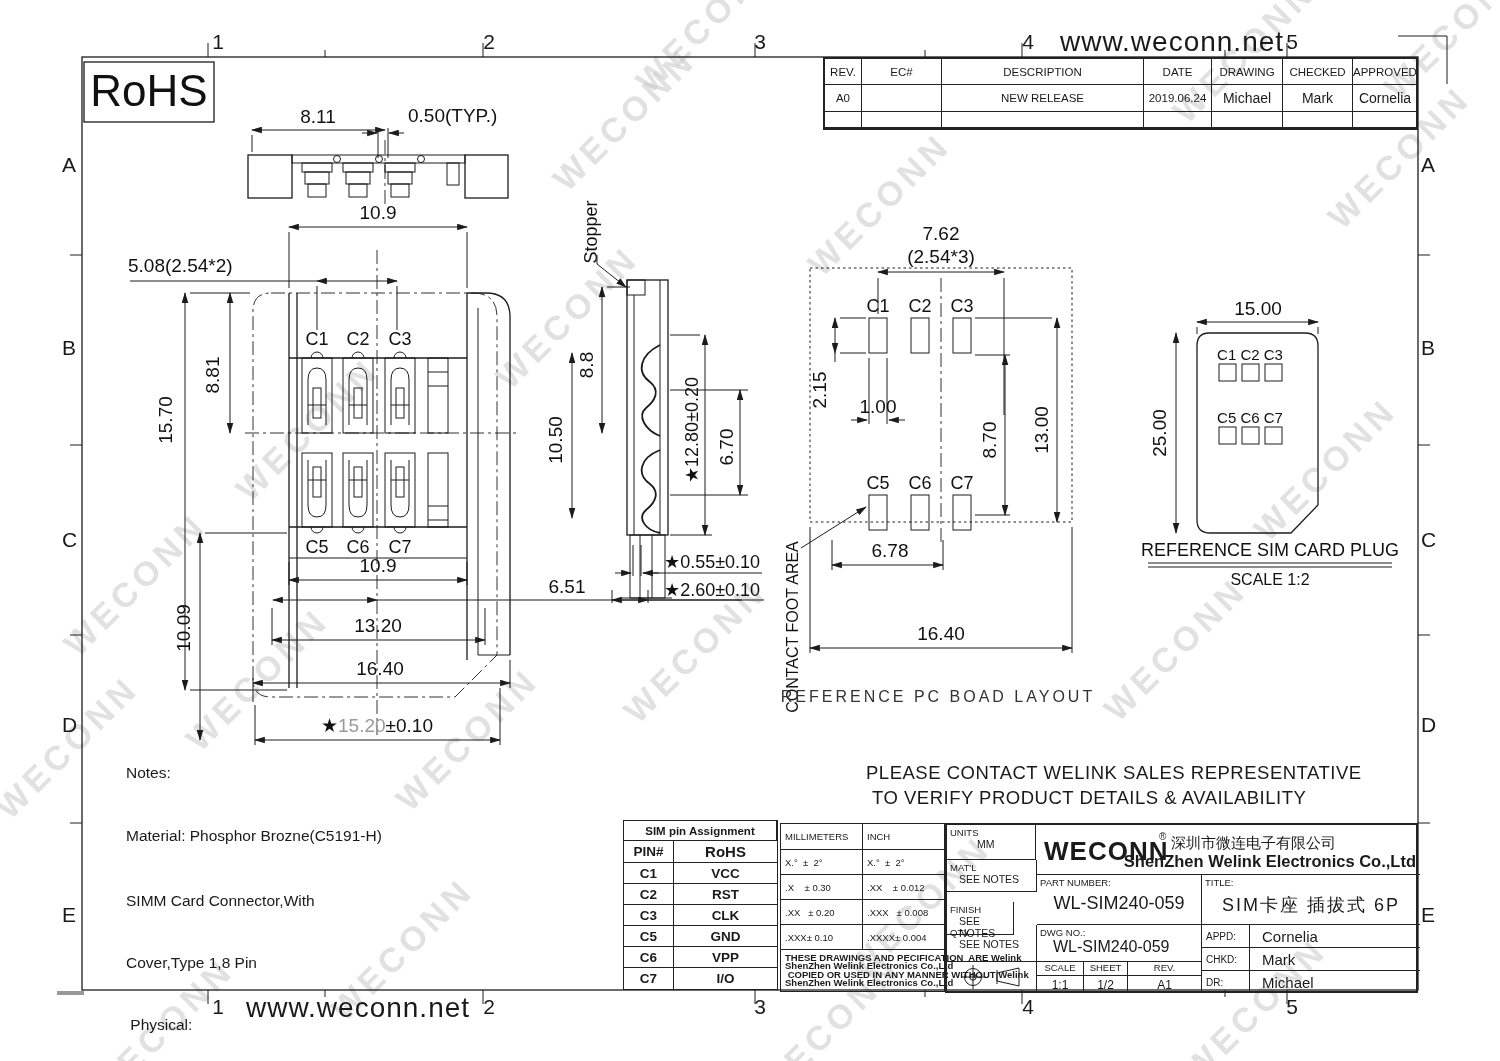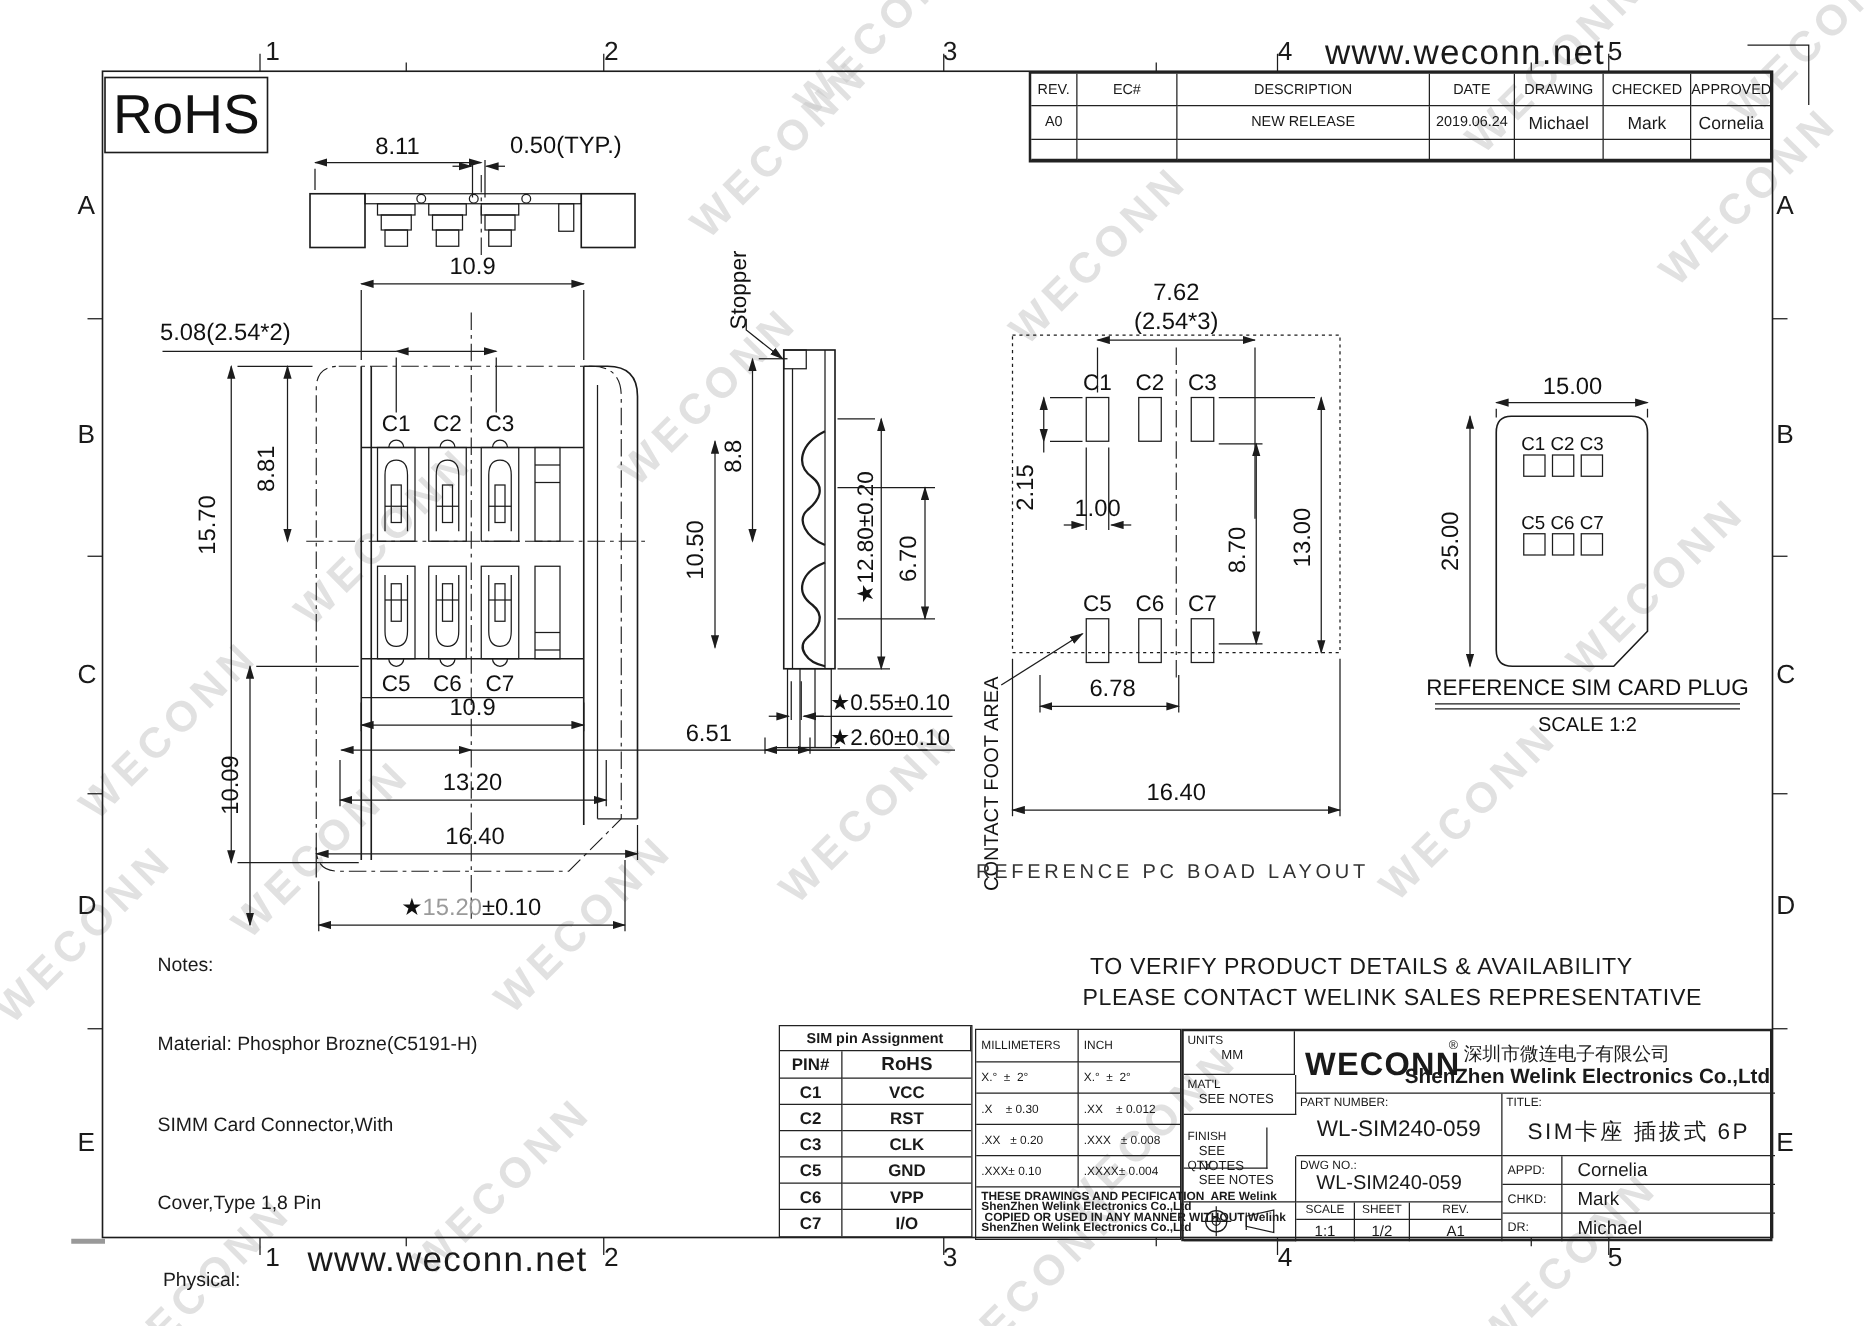--- a/index.html
+++ b/index.html
@@ -459,22 +459,22 @@
     
     
     
     
     
     
     
   </div>
 
   <div class="ov notice">
+    <div>PLEASE CONTACT WELINK SALES REPRESENTATIVE</div>
     <div style="padding-left:6px">TO VERIFY PRODUCT DETAILS &amp; AVAILABILITY</div>
-    <div>PLEASE CONTACT WELINK SALES REPRESENTATIVE</div>
   </div>
 
   <div class="ov grid pin-table">
     <div class="cellb pin-title">SIM pin Assignment</div>
     <div class="cellb">PIN#</div>
     <div class="cellb" style="border-right:none;font-size:15px">RoHS</div>
     <div class="cellb">C1</div>
     <div class="cellb" style="border-right:none">VCC</div>
     <div class="cellb">C2</div>
     <div class="cellb" style="border-right:none">RST</div>

